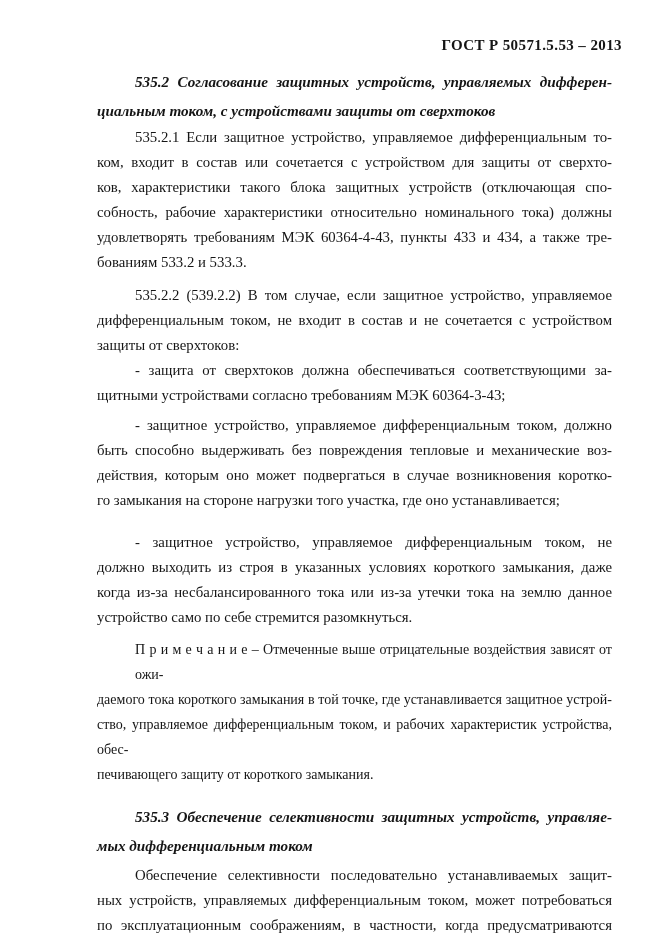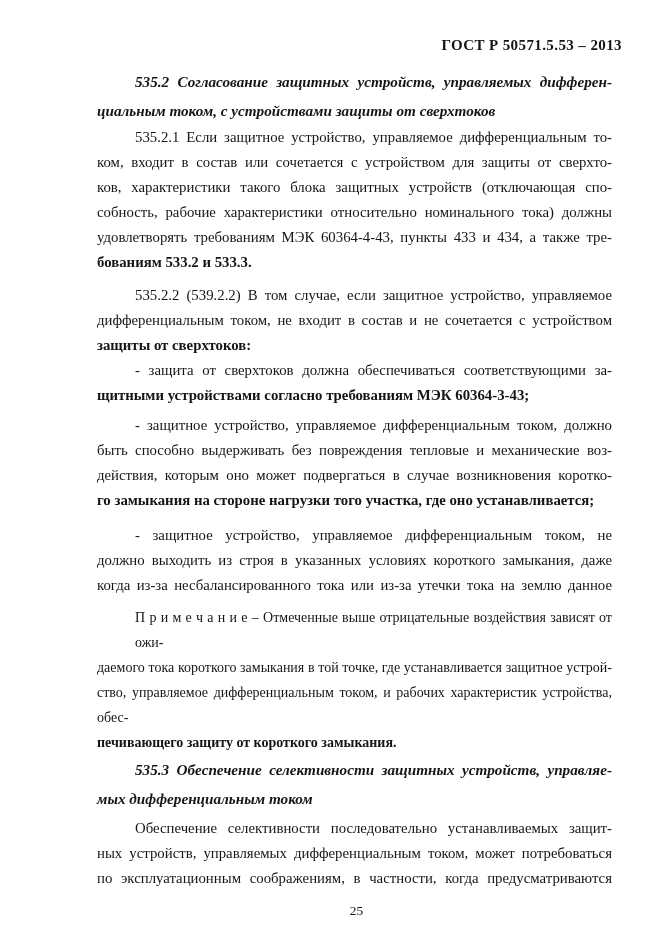--- a/index.html
+++ b/index.html
@@ -24,38 +24,38 @@
   }
   .doc-body { width: 515px; }
   .block { margin: 0; }
   .line {
     text-align: justify;
     text-align-last: justify;
     line-height: 25px;
     font-size: 14.8px;
   }
   .line.first { padding-left: 38px; }
-  .line.last { text-align-last: left; font-weight: bold; }
+  .line.last { text-align-last: left; }
   .heading .line {
     font-weight: bold;
     line-height: 29px;
     font-size: 15.2px;
     font-style: italic;
   }
   .note .line {
     font-size: 14px;
     line-height: 25px;
   }
   
   .doc-body .block:nth-child(1) { margin-top: 13px; }
   .doc-body .block:nth-child(3) { margin-top: 8px; }
   .doc-body .block:nth-child(5) { margin-top: 5px; }
-  .doc-body .block:nth-child(6) { margin-top: 10px; }
+  .doc-body .block:nth-child(6) { margin-top: 17px; }
   .doc-body .block:nth-child(7) { margin-top: 7px; }
-  .doc-body .block:nth-child(8) { margin-top: 0; }
+  .doc-body .block:nth-child(8) { margin-top: 15px; }
   .doc-body .block:nth-child(9) { margin-top: 3px; }
   .doc-footer {
     text-align: center;
     font-size: 13.5px;
     line-height: 16px;
     margin-top: 12px;
     padding-right: 6px;
   }
 </style>
 </head>
@@ -91,20 +91,21 @@
       <div class="block paragraph">
         <div class="line first">- защитное устройство, управляемое дифференциальным током, должно</div>
         <div class="line">быть способно выдерживать без повреждения тепловые и механические воз-</div>
         <div class="line">действия, которым оно может подвергаться в случае возникновения коротко-</div>
         <div class="line last">го замыкания на стороне нагрузки того участка, где оно устанавливается;</div>
       </div>
       <div class="block paragraph">
         <div class="line first">- защитное устройство, управляемое дифференциальным током, не</div>
         <div class="line">должно выходить из строя в указанных условиях короткого замыкания, даже</div>
         <div class="line">когда из-за несбалансированного тока или из-за утечки тока на землю данное</div>
+        <div class="line last">устройство само по себе стремится разомкнуться.</div>
       </div>
       <div class="block note">
         <div class="line first">П р и м е ч а н и е – Отмеченные выше отрицательные воздействия зависят от ожи-</div>
         <div class="line">даемого тока короткого замыкания в той точке, где устанавливается защитное устрой-</div>
         <div class="line">ство, управляемое дифференциальным током, и рабочих характеристик устройства, обес-</div>
         <div class="line last">печивающего защиту от короткого замыкания.</div>
       </div>
       <div class="block heading">
         <div class="line first">535.3 Обеспечение селективности защитных устройств, управляе-</div>
         <div class="line last">мых дифференциальным током</div>

